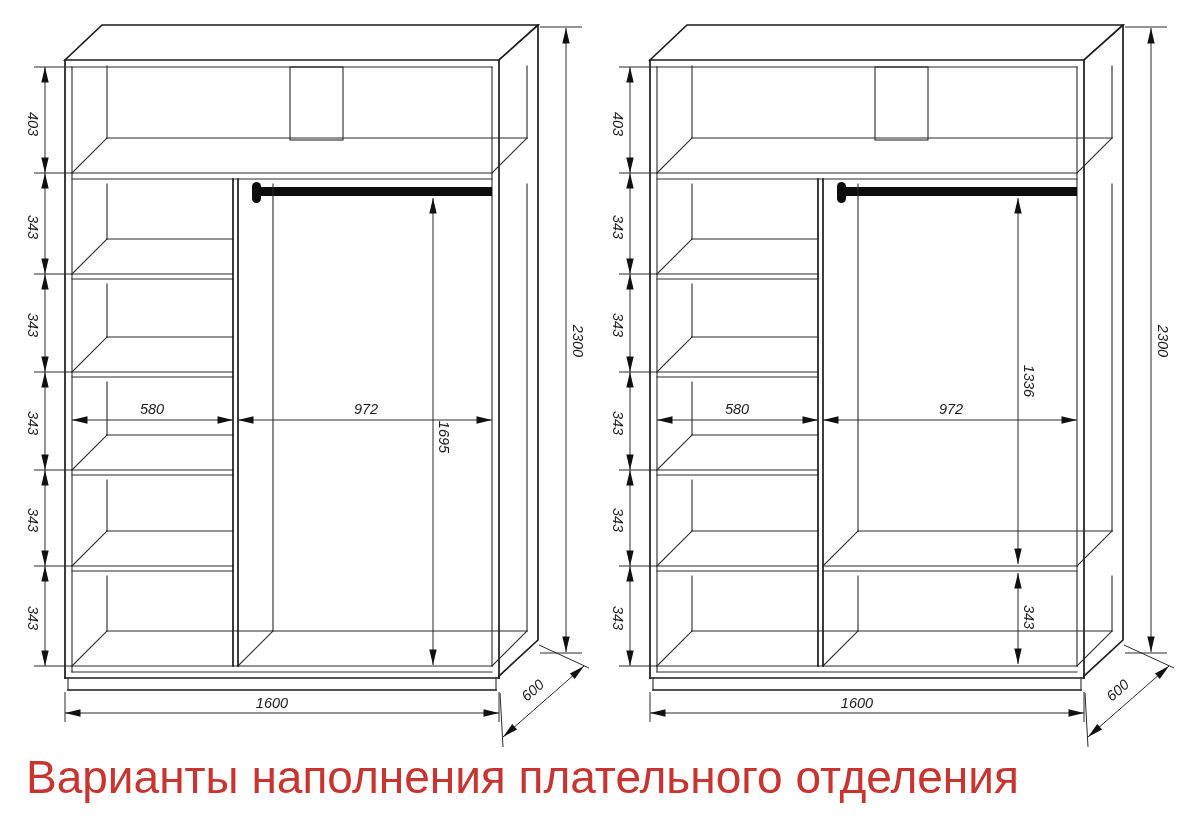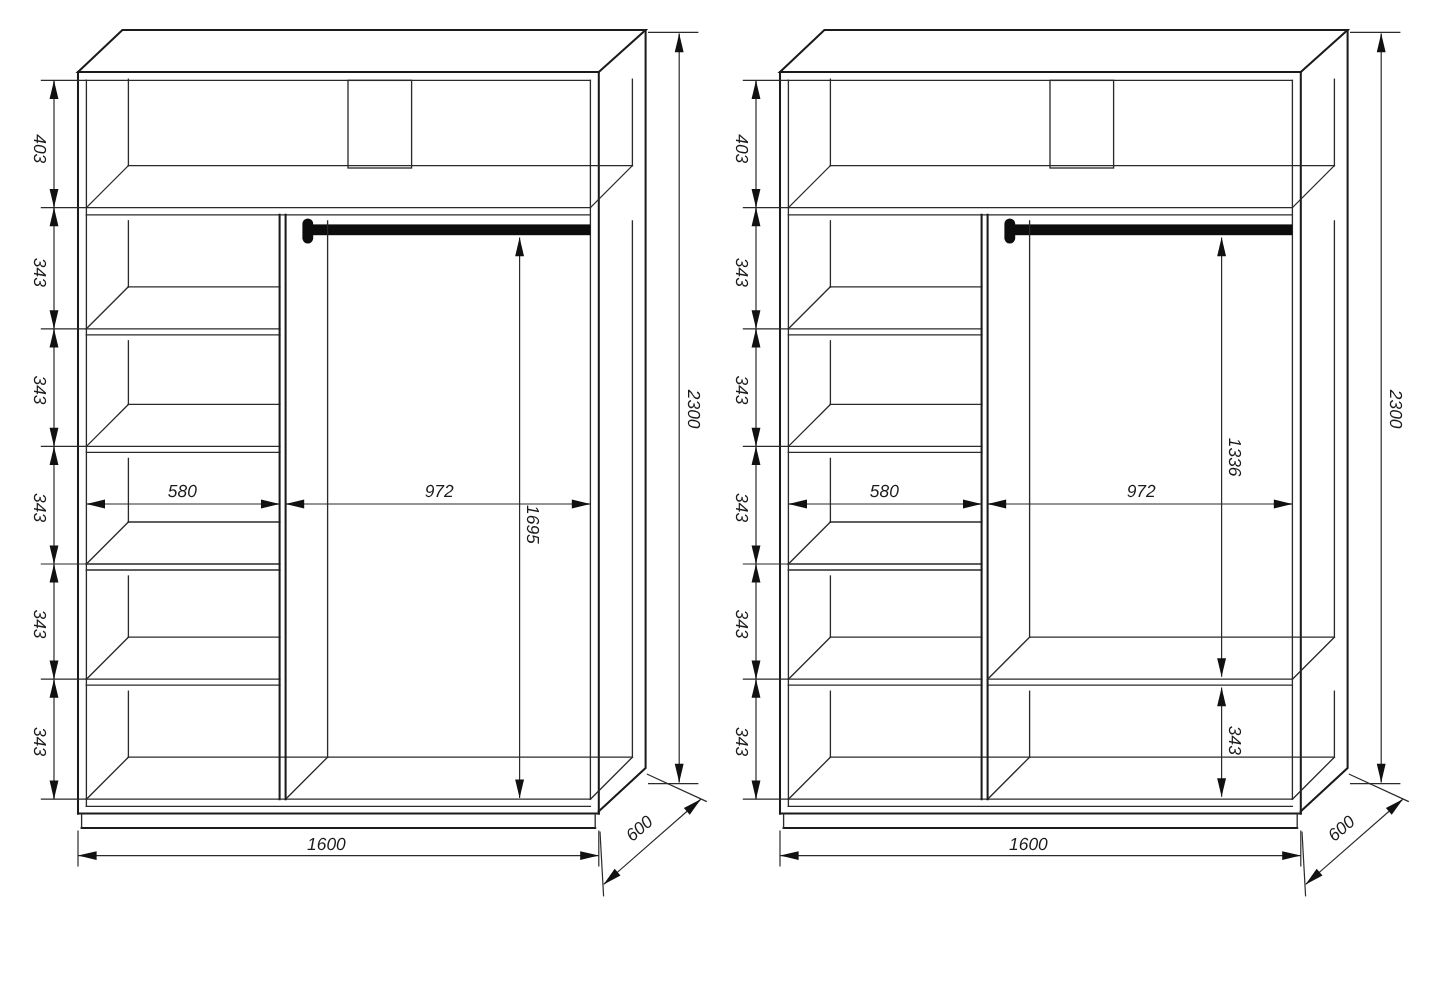--- a/index.html
+++ b/index.html
@@ -181,13 +181,14 @@
       <text class="lbl" x="951" y="414" text-anchor="middle">972</text>
       <text class="lbl" x="1024" y="381" text-anchor="middle" transform="rotate(90,1024,381)">1336</text>
       <text class="lbl" x="1024" y="617" text-anchor="middle" transform="rotate(90,1024,617)">343</text>
       <text class="lbl" x="1158" y="341" text-anchor="middle" transform="rotate(90,1158,341)">2300</text>
       <text class="lbl" x="857" y="708" text-anchor="middle">1600</text>
       <text class="lbl" x="1121" y="694" text-anchor="middle" transform="rotate(-41,1121,694)">600</text>
     </g>
   </g>
 </svg>
 
+<div id="title-bar" style="color: rgb(200, 52, 47);">Варианты наполнения плательного отделения</div>
 </div>
 
 </body></html>

